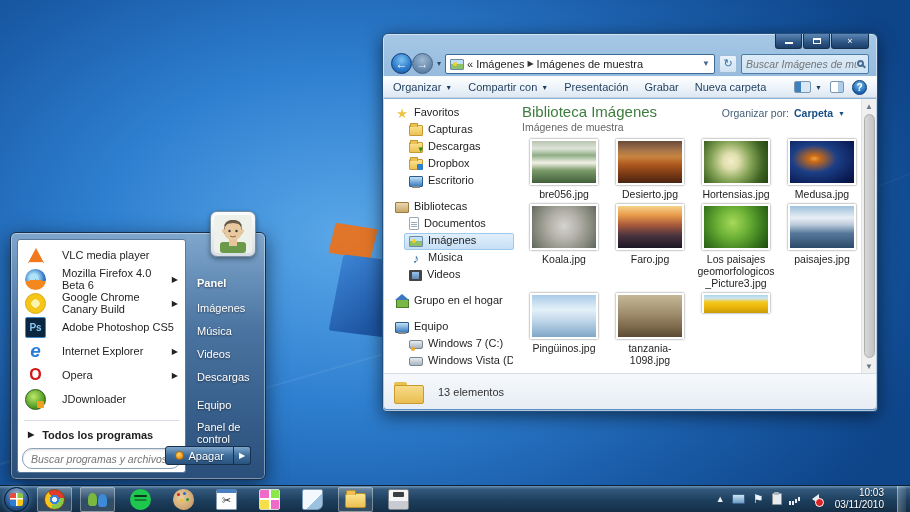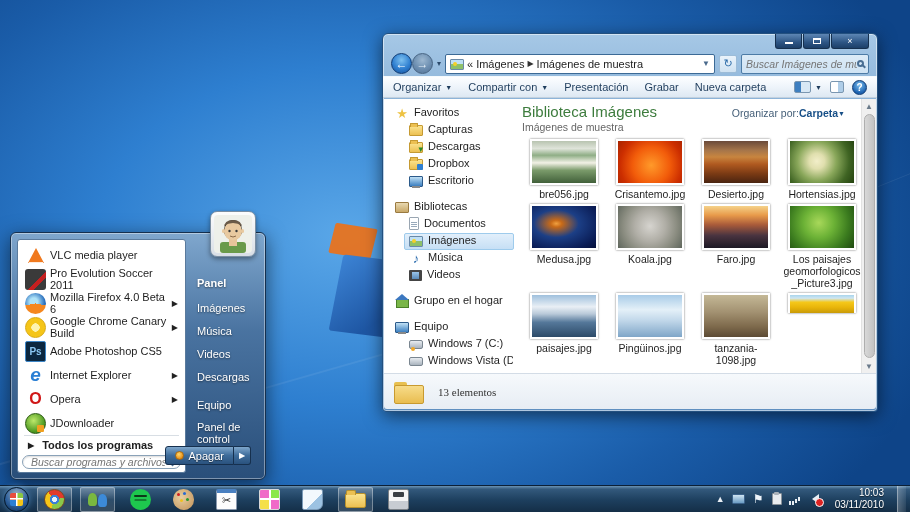--- a/index.html
+++ b/index.html
@@ -65,33 +65,33 @@
   .sb-row { display:flex; gap:5px; height:17px; padding-left:4px; border:1px solid transparent; border-radius:2px; }
   .sb-row.lvl1 { margin-left:14px; }
   .sb-row.sel { background:linear-gradient(180deg,#e2effb,#c6dff5); border-color:#9ecbec; }
   .sb-gap { height:9px; }
   .sb-label { white-space:nowrap; overflow:hidden; }
 
   .filewrap { flex:1; position:relative; padding:4px 2px 0 8px; overflow:hidden; }
   .fhead { display:flex; align-items:flex-start; }
   .ftitle { font-size:15px; color:#3d7c3d; }
   .fsub { font-size:10.5px; color:#666; margin-top:1px; }
-  .forg { margin-left:auto; font-size:10.5px; color:#445e77; display:flex; align-items:center; padding-right:14px; margin-top:4px; white-space:nowrap; }
+  .forg { margin-left:auto; font-size:10.5px; color:#445e77; display:flex; gap:5px; align-items:center; padding-right:14px; margin-top:4px; white-space:nowrap; }
   .forg b { color:#174f87; font-weight:bold; }
   .grid { margin-top:6px; display:grid; grid-template-columns:repeat(4,84px); column-gap:2px; row-gap:4px; }
   .cell { display:flex; flex-direction:column; align-items:center; }
   .thumb { width:68px; height:46px; border:2px solid #fff; box-shadow:0 0 2px rgba(0,0,0,.55); }
   .fname { font-size:10.5px; color:#1e1e1e; text-align:center; margin-top:3px; line-height:1.15; max-width:82px; word-break:break-word; }
   .vscroll { width:15px; flex:0 0 auto; background:#f0f0f0; border-left:1px solid #e2e2e2; display:flex; flex-direction:column; align-items:center; }
   .varrow { height:14px; color:#6a7a8a; font-size:8px; display:flex; align-items:center; }
   .vthumb { width:11px; flex:1; margin:1px 0; background:linear-gradient(90deg,#d8d8d8,#c2c2c2); border:1px solid #aeaeae; border-radius:6px; }
 
   .statusbar { position:absolute; left:1px; right:1px; bottom:2px; height:36px;
     background:linear-gradient(180deg,#f6f9fc,#e7edf4); border-top:1px solid #d3dce6; border-radius:0 0 3px 3px;
-    display:flex; align-items:center; padding-left:10px; gap:14px; font-size:11px; color:#333;font-family:Liberation Serif, serif; }
+    display:flex; align-items:center; padding-left:10px; gap:14px; font-size:11px; color:#333; }
   .bigfolder { width:30px; height:24px; position:relative; }
   .bigfolder::before { content:""; position:absolute; left:0; top:2px; width:13px; height:6px; background:#e8c050; border-radius:2px 2px 0 0; }
   .bigfolder::after { content:""; position:absolute; left:0; top:5px; right:0; bottom:0;
     background:linear-gradient(180deg,#f7dc8a,#e9bd50); border:1px solid #c89a30; border-radius:2px; }
 
   
   .ic { width:14px; height:14px; flex:0 0 auto; position:relative; display:inline-flex; align-items:center; justify-content:center; font-size:11px; }
   .i-star::before { content:"★"; color:#eec344; font-size:13px; }
   .i-folder,.i-folder-dl,.i-folder-db { width:14px; height:11px; background:linear-gradient(180deg,#fbe490,#ecc052); border:1px solid #c59a33; border-radius:1px; margin-top:2px; }
   .i-folder::before,.i-folder-dl::before,.i-folder-db::before { content:""; position:absolute; left:0; top:-3px; width:6px; height:3px; background:#ecc052; border:1px solid #c59a33; border-bottom:none; border-radius:1px 1px 0 0; }
@@ -110,21 +110,21 @@
   .i-homegroup::before { content:""; width:11px; height:7px; background:#7ab648; border:1px solid #4a8028; margin-top:4px; }
   .i-homegroup::after { content:""; position:absolute; top:0; width:0; height:0; border-left:7px solid transparent; border-right:7px solid transparent; border-bottom:6px solid #3c78c0; }
   .i-disk,.i-disk2 { width:14px; height:9px; background:linear-gradient(180deg,#e8ecf0,#aab4be); border:1px solid #7a8690; border-radius:2px; margin-top:3px; }
   .i-disk::after { content:""; position:absolute; width:4px; height:4px; border-radius:50%; background:#f0a828; left:1px; top:6px; }
 
   
   .smenu { position:absolute; left:10px; top:232px; width:256px; height:248px;
     background:linear-gradient(180deg,rgba(130,168,205,.96) 0%,rgba(74,114,158,.96) 40%,rgba(42,78,120,.97) 100%);
     border:1px solid #16304e; border-radius:6px; box-shadow:0 5px 20px rgba(0,0,0,.55), inset 0 0 0 1px rgba(255,255,255,.4); }
   .sm-left { position:absolute; left:6px; top:6px; width:169px; bottom:6px; background:#fff; border:1px solid #5a7a9c; border-radius:3px; padding:3px 4px; display:flex; flex-direction:column; }
-  .sm-item { height:24px; display:flex; align-items:center; gap:4px; font-size:11px; color:#1e1e1e; padding:0 3px; border-radius:3px; }
+  .sm-item { height:24px; display:flex; align-items:center; gap:16px; font-size:11px; color:#1e1e1e; padding:0 3px; border-radius:3px; }
   .sm-item .pic { width:21px; height:21px; flex:0 0 auto; position:relative; display:flex; align-items:center; justify-content:center; }
   .sm-item .arrow { margin-left:auto; font-size:8px; color:#222; }
   .sm-sep { height:1px; background:#d8dee4; margin:3px 2px; }
   .sm-all { height:21px; display:flex; align-items:center; gap:8px; font-size:11px; font-weight:bold; color:#1e1e1e; padding:0 6px; }
   .sm-all .arrow-l { font-size:8px; }
   .sm-search { margin-top:3px; height:21px; background:#fff; border:1px solid #8aa2b8; border-radius:10px; display:flex; align-items:center; padding:0 8px; box-shadow:inset 0 1px 2px rgba(0,0,0,.15); }
   .sm-right { position:absolute; left:176px; top:6px; right:6px; bottom:6px; padding-top:32px; }
   .sm-place { height:23px; display:flex; align-items:center; font-size:11px; color:#fff; padding-left:10px; text-shadow:0 1px 2px rgba(0,0,0,.5); }
   .sm-place.user { font-weight:bold; margin-bottom:2px; }
   .sm-place.gap { margin-top:5px; }
@@ -346,24 +346,20 @@
           <b>Carpeta</b>
           <span class="tb-caret" style="color:#174f87;">▼</span>
         </div>
       </div>
       <div class="grid" id="file-grid">
           <div class="cell">
             <div class="thumb" style="background:linear-gradient(180deg,#b8c4b0 0%,#dfe4da 18%,#8fae86 34%,#f2f1e6 52%,#7a9a6a 70%,#41603a 100%)"></div>
             <div class="fname">bre056.jpg</div>
           </div>
           <div class="cell">
-            <div class="thumb" style="background:radial-gradient(circle at 52% 58%,#ff9a2a 0%,#f25c0a 45%,#cc2e00 75%,#a82400 100%)"></div>
-            <div class="fname">Crisantemo.jpg</div>
-          </div>
-          <div class="cell">
             <div class="thumb" style="background:linear-gradient(180deg,#6a4a3a 0%,#a5754a 22%,#c8853f 38%,#b05a20 55%,#7a3a14 78%,#4a2410 100%)"></div>
             <div class="fname">Desierto.jpg</div>
           </div>
           <div class="cell">
             <div class="thumb" style="background:radial-gradient(circle at 42% 48%,#f2eec9 0%,#e0dfae 18%,#89a75a 45%,#3f6423 75%,#24420f 100%)"></div>
             <div class="fname">Hortensias.jpg</div>
           </div>
           <div class="cell">
             <div class="thumb" style="background:radial-gradient(ellipse at 38% 42%,#f0a040 0%,#c86a18 10%,#1c3f86 40%,#0a1c55 80%,#05103a 100%)"></div>
             <div class="fname">Medusa.jpg</div>
@@ -409,24 +405,20 @@
     <span>13 elementos</span>
   </div>
 </div>
 
 <div class="smenu">
   <div class="sm-left">
     <div id="program-list">
         <div class="sm-item">
           <span class="pic p-vlc"></span>
           <span>VLC media player</span>
-        </div>
-        <div class="sm-item">
-          <span class="pic p-pes"></span>
-          <span>Pro Evolution Soccer 2011</span>
         </div>
         <div class="sm-item">
           <span class="pic p-firefox"></span>
           <span>Mozilla Firefox 4.0 Beta 6</span>
           <span class="arrow">▶</span>
         </div>
         <div class="sm-item">
           <span class="pic p-chrome-canary"></span>
           <span>Google Chrome Canary Build</span>
           <span class="arrow">▶</span>

